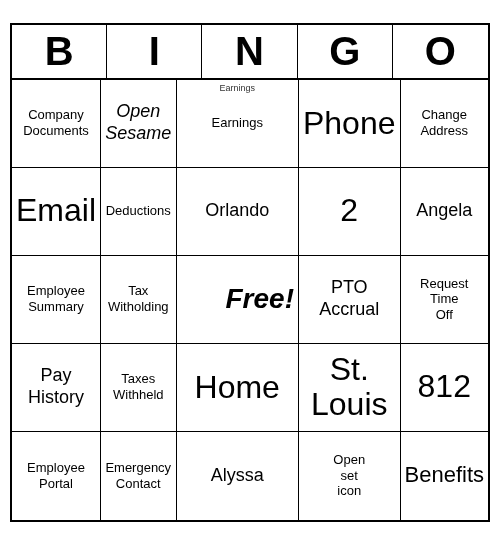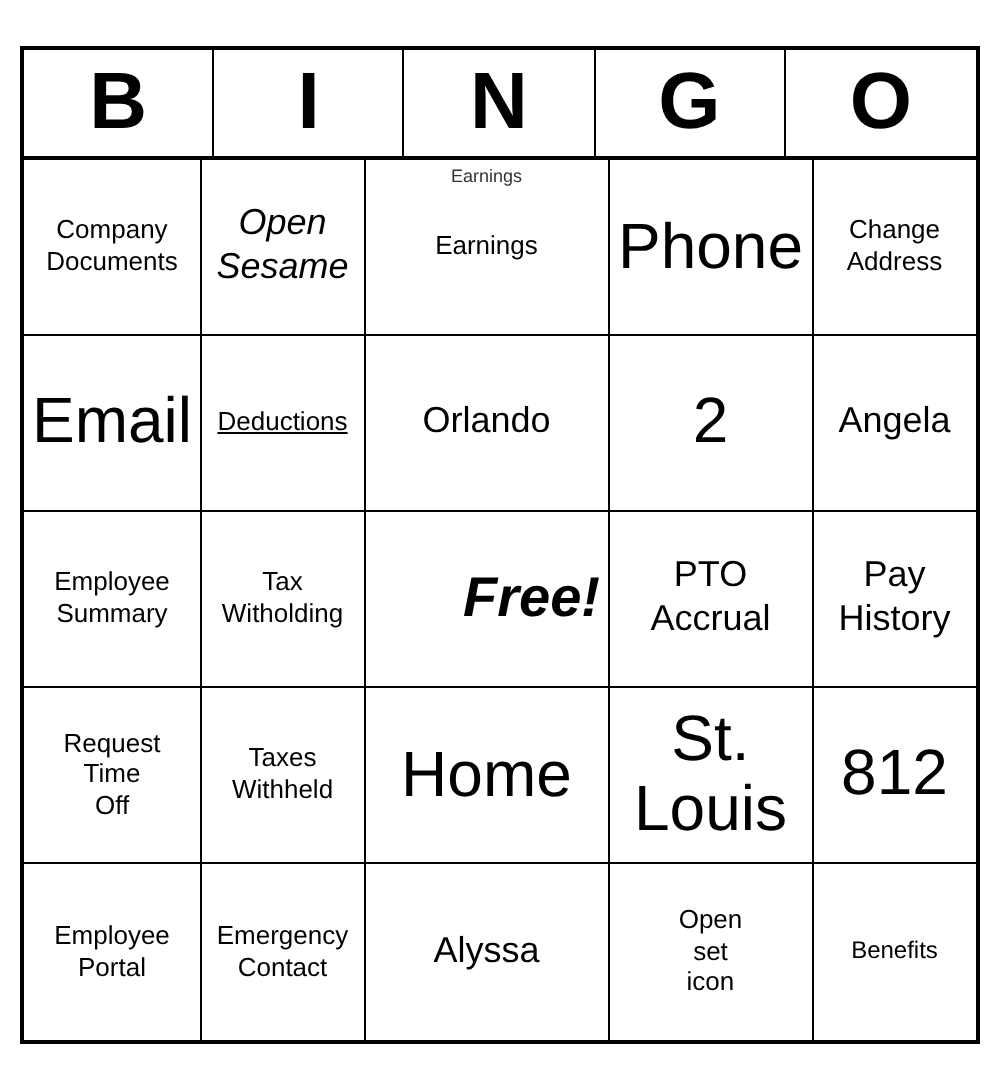--- a/index.html
+++ b/index.html
@@ -113,21 +113,21 @@
         <span class="cell-label-large" style="white-space: pre-line;">Phone</span>
       </div>
       <div class="bingo-cell">
         <span class="cell-label" style="white-space: pre-line;">Change
 Address</span>
       </div>
       <div class="bingo-cell">
         <span class="cell-label-xlarge" style="white-space: pre-line;">Email</span>
       </div>
       <div class="bingo-cell">
-        <span class="cell-label" style="white-space: pre-line; text-decoration: underline;">Deductions</span>
+        <span class="cell-label" style="white-space: pre-line;">Deductions</span>
       </div>
       <div class="bingo-cell">
         <span class="cell-label" style="font-size: 18px; white-space: pre-line; text-align: center;">Orlando</span>
       </div>
       <div class="bingo-cell">
         <span class="cell-label-xlarge" style="white-space: pre-line;">2</span>
       </div>
       <div class="bingo-cell">
         <span class="cell-label" style="font-size: 18px; white-space: pre-line;">Angela</span>
       </div>
@@ -140,27 +140,27 @@
 Witholding</span>
       </div>
       <div class="bingo-cell">
         <span class="cell-label-free" style="white-space: pre-line; margin-left: 45px;">Free!</span>
       </div>
       <div class="bingo-cell">
         <span class="cell-label" style="font-size: 18px; white-space: pre-line;">PTO
 Accrual</span>
       </div>
       <div class="bingo-cell">
-        <span class="cell-label" style="font-size: 18px; white-space: pre-line;">Pay
-History</span>
-      </div>
-      <div class="bingo-cell">
         <span class="cell-label" style="white-space: pre-line;">Request
 Time
 Off</span>
+      </div>
+      <div class="bingo-cell">
+        <span class="cell-label" style="font-size: 18px; white-space: pre-line;">Pay
+History</span>
       </div>
       <div class="bingo-cell">
         <span class="cell-label" style="white-space: pre-line;">Taxes
 Withheld</span>
       </div>
       <div class="bingo-cell">
         <span class="cell-label-large" style="white-space: pre-line;">Home</span>
       </div>
       <div class="bingo-cell">
         <span class="cell-label-xlarge" style="white-space: pre-line;">St.
@@ -179,16 +179,16 @@
       </div>
       <div class="bingo-cell">
         <span class="cell-label" style="font-size: 18px; white-space: pre-line;">Alyssa</span>
       </div>
       <div class="bingo-cell">
         <span class="cell-label" style="white-space: pre-line;">Open
 set
 icon</span>
       </div>
       <div class="bingo-cell">
-        <span class="cell-label" style="font-size: 12px; white-space: pre-line;">Benefits</span>
+        <span class="cell-label" style="font-size: 22px; white-space: pre-line;">Benefits</span>
       </div>
     </div>
 </div>
 
 </body></html>

